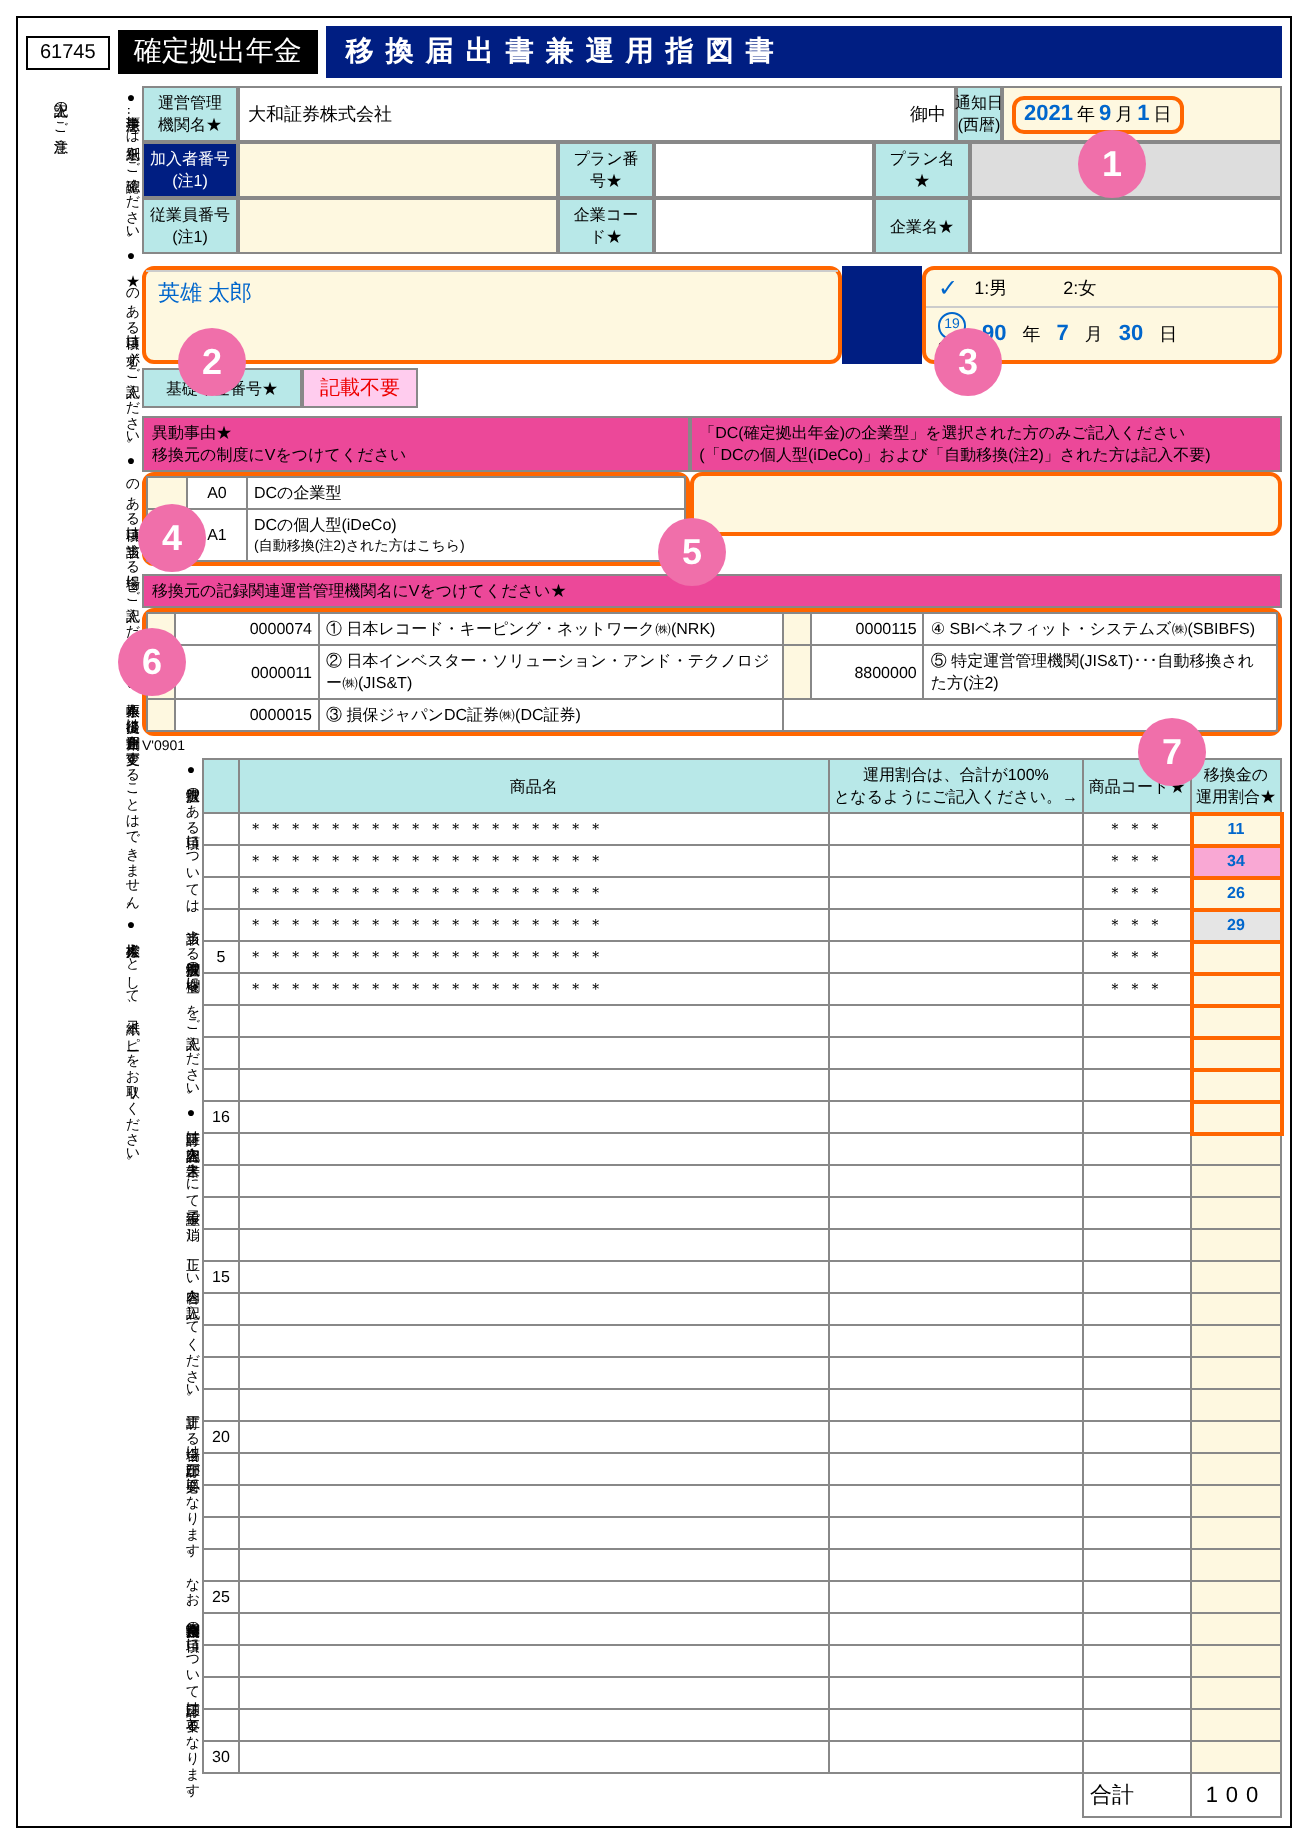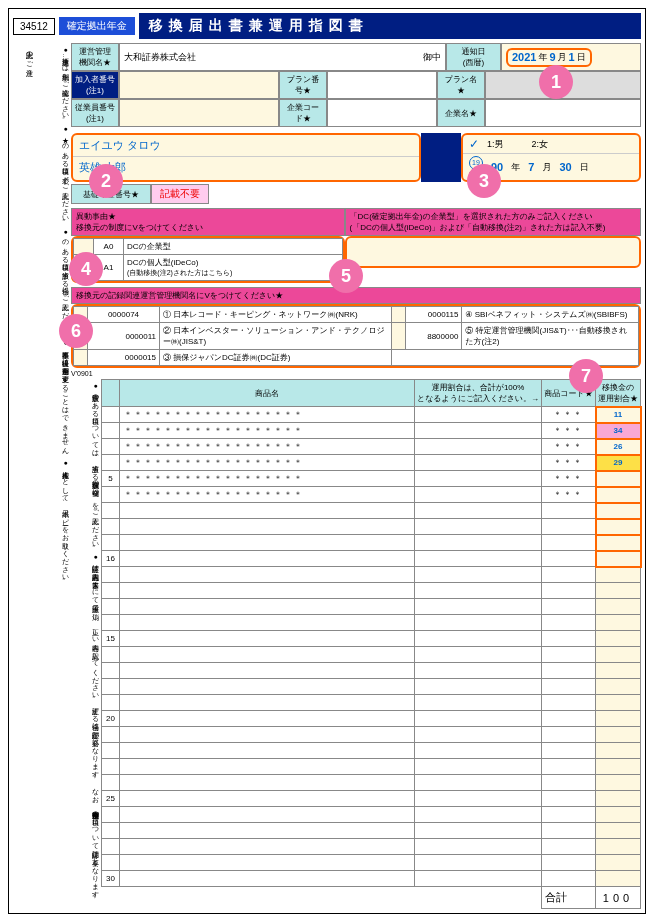--- a/index.html
+++ b/index.html
@@ -1,20 +1,20 @@
 <!DOCTYPE html>
 <html><head>
 <meta charset="utf-8">
 <style>
 *{box-sizing:border-box;margin:0;padding:0}
 body{font-family:"MS Gothic",sans-serif;font-size:9px;background:#fff;width:654px;padding:8px}
 .page{border:1px solid #000;padding:4px;position:relative}
 .header{display:flex;align-items:center;gap:4px;margin-bottom:4px}
 .code-box{border:1px solid #000;padding:2px 6px;font-size:10px;background:#fff}
-.black-box{background:#1d4ed8;color:#fff;padding:2px 8px;font-size:10px}
+.black-box{background:#000000;color:#fff;padding:2px 8px;font-size:14px}
 .title-bar{background:#001e82;color:#fff;flex:1;padding:4px 10px;font-size:14px;letter-spacing:6px;font-weight:bold}
 .row{display:flex}
 .lbl{background:#b8e8e8;border:1px solid #888;padding:2px 3px;font-size:8px;display:flex;align-items:center;justify-content:center;text-align:center}
 .cell{border:1px solid #888;padding:2px 4px;background:#fff;font-size:9px;display:flex;align-items:center}
 .cream{background:#fef8e0}
 .notes-col{writing-mode:vertical-rl;font-size:7px;width:22px;padding:3px 1px;line-height:1.3}
 .notes-left{writing-mode:vertical-rl;font-size:7px;width:30px;padding:3px 1px;line-height:1.3}
 .main-area{display:flex}
 .content{flex:1}
 .date-area{border:2px solid #f60;border-radius:6px;padding:1px 4px;display:flex;align-items:center;gap:2px}
@@ -48,21 +48,21 @@
 
 <div class="callout" style="top:56px;left:530px">1</div>
 <div class="callout" style="top:155px;left:80px">2</div>
 <div class="callout" style="top:155px;left:458px">3</div>
 <div class="callout" style="top:243px;left:60px">4</div>
 <div class="callout" style="top:250px;left:320px">5</div>
 <div class="callout" style="top:305px;left:50px">6</div>
 <div class="callout" style="top:350px;left:560px">7</div>
 
 <div class="header">
-  <span class="code-box">34512</span>
+  <span class="code-box">61745</span>
   <span class="black-box">確定拠出年金</span>
   <span class="title-bar">移換届出書兼運用指図書</span>
 </div>
 
 <div class="main-area">
 <div class="notes-col">記入上の
 ご注意</div>
 <div class="notes-col" style="width:36px">●注意事項…は別紙をご確認ください。
 ●★のある項目は必ずご記入ください。
 ●のある項目は該当する場合にご記入ください。
@@ -71,21 +71,21 @@
 
 <div class="content">
 
 <div class="row">
   <div class="lbl" style="width:48px;white-space:pre">運営管理
 機関名★</div>
   <div class="cell" style="flex:1">
     <span>大和証券株式会社</span>
     <span style="margin-left:auto">御中</span>
   </div>
-  <div class="lbl" style="width:55px;white-space:pre">通知日
+  <div class="lbl" style="width:23px;white-space:pre">通知日
 (西暦)</div>
   <div class="cell cream" style="width:140px">
     <div class="date-area">
       <span class="date-num">2021</span>
       <span class="date-unit">年</span>
       <span class="date-num">9</span>
       <span class="date-unit">月</span>
       <span class="date-num">1</span>
       <span class="date-unit">日</span>
     </div>
@@ -108,21 +108,20 @@
   <div class="lbl" style="width:48px">企業コード★</div>
   <div class="cell" style="width:110px"></div>
   <div class="lbl" style="width:48px">企業名★</div>
   <div class="cell" style="flex:1"></div>
 </div>
 
 <div style="height:6px"></div>
 
 <div class="row">
   <div class="hl-box cream" style="flex:1">
-    <div class="name-kana">エイユウ タロウ</div>
     <div style="border-top:1px solid #ccc" class="name-kanji">英雄 太郎</div>
   </div>
   <div style="width:40px" class="navy"></div>
   <div class="hl-box cream" style="width:180px">
     <div class="gender-box">
       <span class="check">✓</span>
       <span>1:男</span>
       <span style="margin-left:20px">2:女</span>
     </div>
     <div class="gender-box" style="border-top:1px solid #ccc">
@@ -172,21 +171,21 @@
     <div class="hl-box cream" style="height:32px"></div>
   </div>
 </div>
 
 <div class="section-bar" style="margin-top:4px">移換元の記録関連運営管理機関名にVをつけてください★</div>
 <div class="hl-box">
 <table class="trans-tbl">
   <tbody>
               <tr>
     <td class="cream" style="width:14px"></td>
-                <td style="width:72px;text-align:center">0000074</td>
+                <td style="width:72px;text-align:right">0000074</td>
                 <td>① 日本レコード・キーピング・ネットワーク㈱(NRK)</td>
     <td class="cream" style="width:14px"></td>
                 <td style="width:56px;text-align:right">0000115</td>
                 <td>④ SBIベネフィット・システムズ㈱(SBIBFS)</td>
   </tr>
   <tr>
     <td class="cream"></td>
                 <td style="text-align:right">0000011</td>
                 <td>② 日本インベスター・ソリューション・アンド・テクノロジー㈱(JIS&amp;T)</td>
     <td class="cream"></td>
@@ -242,21 +241,21 @@
                   <td class="stars">＊＊＊＊＊＊＊＊＊＊＊＊＊＊＊＊＊＊</td>
                   <td></td>
                   <td class="stars" style="text-align: center;">＊＊＊</td>
                   <td class="blue-num" style="outline: rgb(255, 102, 0) solid 2px; outline-offset: -1px; background: rgb(254, 248, 224);">26</td>
                 </tr>
                 <tr>
                   <td class="rowlbl"></td>
                   <td class="stars">＊＊＊＊＊＊＊＊＊＊＊＊＊＊＊＊＊＊</td>
                   <td></td>
                   <td class="stars" style="text-align: center;">＊＊＊</td>
-                  <td class="blue-num" style="outline: rgb(255, 102, 0) solid 2px; outline-offset: -1px; background: #fde047;">29</td>
+                  <td class="blue-num" style="outline: rgb(255, 102, 0) solid 2px; outline-offset: -1px; background: #e5e5e5;">29</td>
                 </tr>
                 <tr>
                   <td class="rowlbl">5</td>
                   <td class="stars">＊＊＊＊＊＊＊＊＊＊＊＊＊＊＊＊＊＊</td>
                   <td></td>
                   <td class="stars" style="text-align: center;">＊＊＊</td>
                   <td style="background: rgb(254, 248, 224); outline: rgb(255, 102, 0) solid 2px; outline-offset: -1px;"></td>
                 </tr>
                 <tr>
                   <td class="rowlbl"></td>

